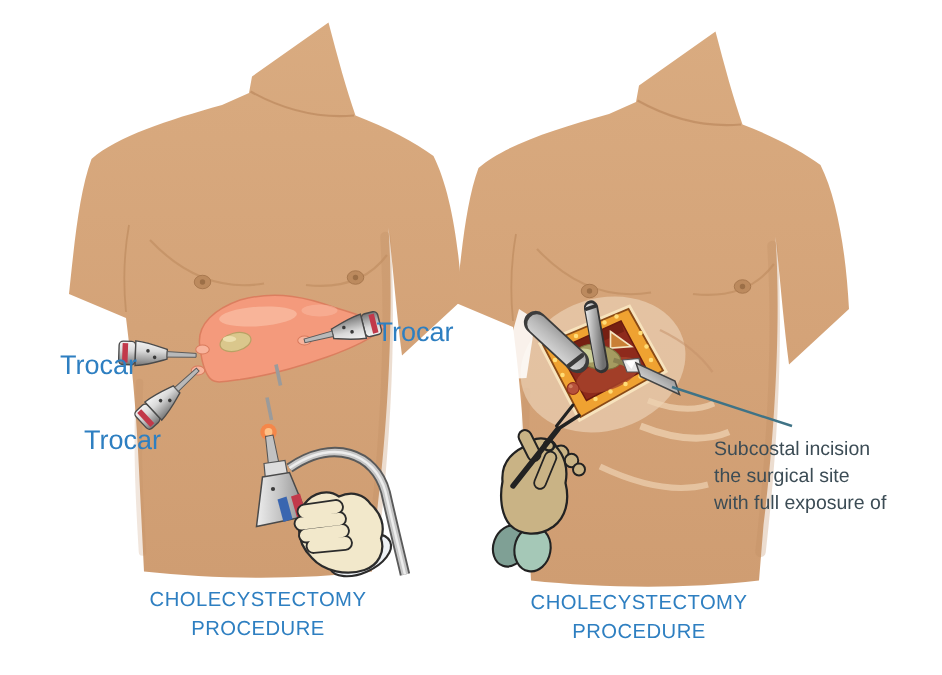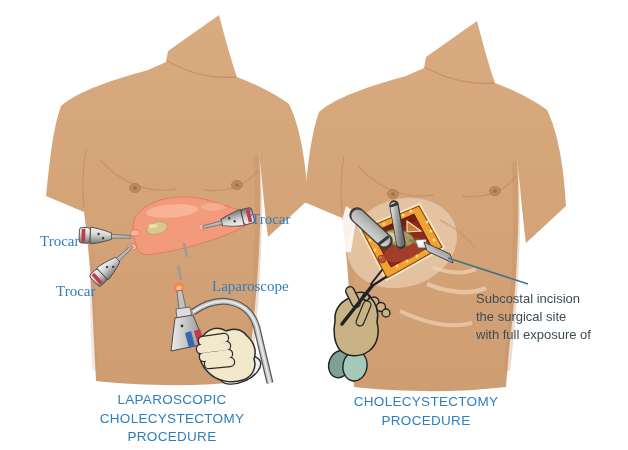--- a/index.html
+++ b/index.html
@@ -1,19 +1,19 @@
 <!DOCTYPE html>
 <html style="--background: #ffffff; --label-blue: #2e7fc1; --annotation-text: #3c4c55; --skin: #d5a47a; --liver: #f49a7c; --incision-orange: #efa231; --cavity-red: #8e2a1c; --leader-line: #3f7386; --glove-cream: #f2e8cb; --glove-olive: #c9b385; --cuff-teal: #a5c8b7;"><head>
 <meta charset="utf-8">
 <style>
   html,body{margin:0;padding:0;background:#fff;}
   .stage{position:relative;width:628px;height:450px;background:var(--background,#ffffff);
          overflow:hidden;font-family:"Liberation Sans",sans-serif;}
   .stage svg{position:absolute;left:0;top:0;}
-  .lbl{position:absolute;color:var(--label-blue,#2e7fc1);font-size:15px;white-space:nowrap;font-family:Liberation Serif, serif;}
+  .lbl{position:absolute;color:var(--label-blue,#2e7fc1);font-size:18px;white-space:nowrap;}
   .title{position:absolute;color:var(--label-blue,#2e7fc1);font-size:13.5px;line-height:18.5px;
          text-align:center;letter-spacing:.3px;}
   .anno{position:absolute;color:var(--annotation-text,#3c4c55);font-size:13px;line-height:18px;}
 </style>
 </head>
 <body>
 
 <div class="stage">
 
 <svg width="628" height="450" viewBox="0 0 628 450">
@@ -200,24 +200,22 @@
       <circle cx="366" cy="297" r="3.4" fill="none" stroke="#222" stroke-width="1.8"></circle>
     </g>
     <line x1="360" y1="322" x2="367" y2="305" stroke="#222" stroke-width="9" stroke-linecap="round"></line>
     <line x1="360" y1="322" x2="367" y2="305" stroke="#c9b385" stroke-width="6.6" stroke-linecap="round"></line>
   </g>
 </svg>
 
 <div class="lbl" style="left:40px;top:233px">Trocar</div>
 <div class="lbl" style="left:56px;top:283px">Trocar</div>
 <div class="lbl" style="left:251px;top:211px">Trocar</div>
-<div class="lbl" style="left:212px;top:278px">Laparoscope</div>
 
 <div class="title" style="left:82px;top:391px;width:180px">
-  <div>LAPAROSCOPIC</div>
   <div>CHOLECYSTECTOMY</div>
   <div>PROCEDURE</div>
 </div>
 
 <div class="title" style="left:338px;top:393px;width:176px">
   <div>CHOLECYSTECTOMY</div>
   <div>PROCEDURE</div>
 </div>
 
 <div class="anno" style="left:476px;top:290px">

